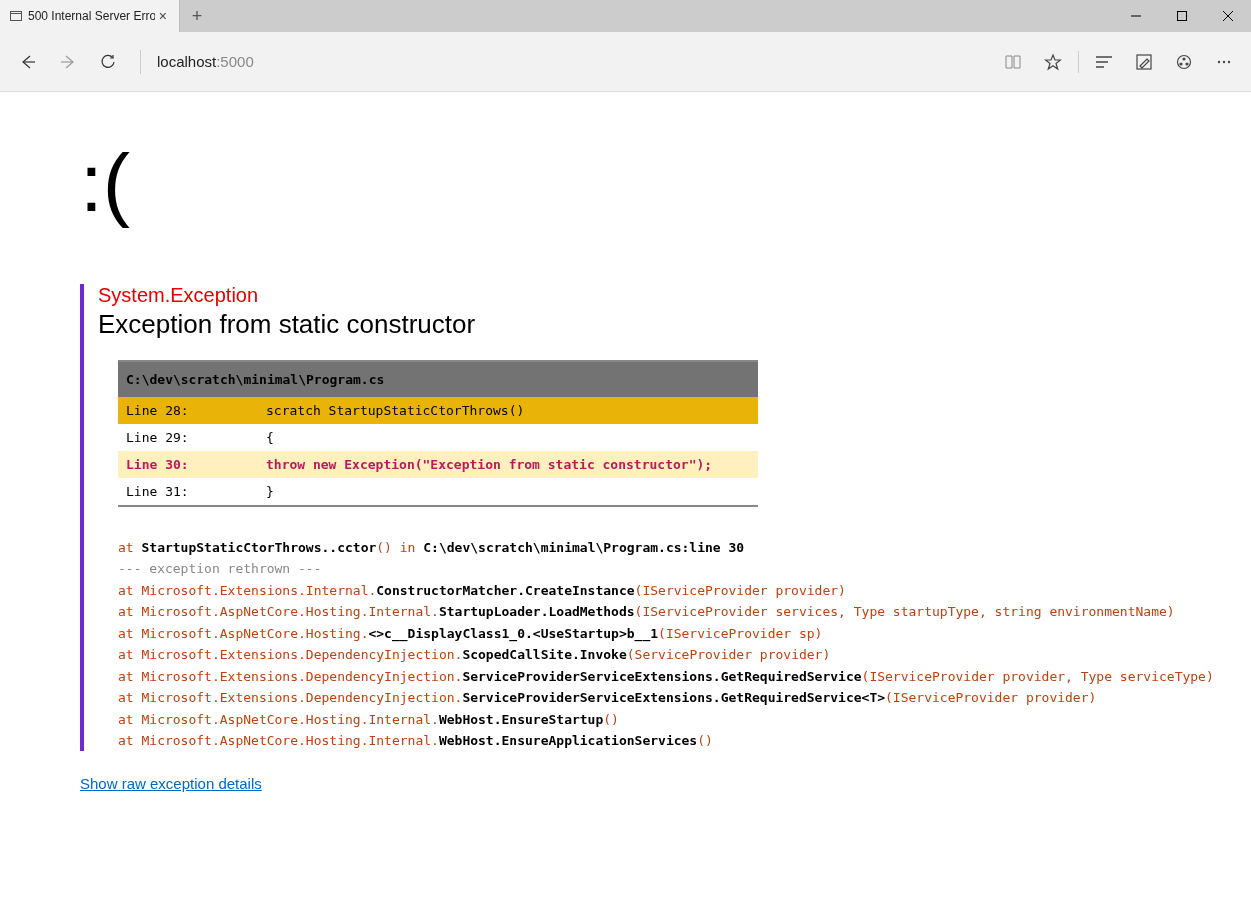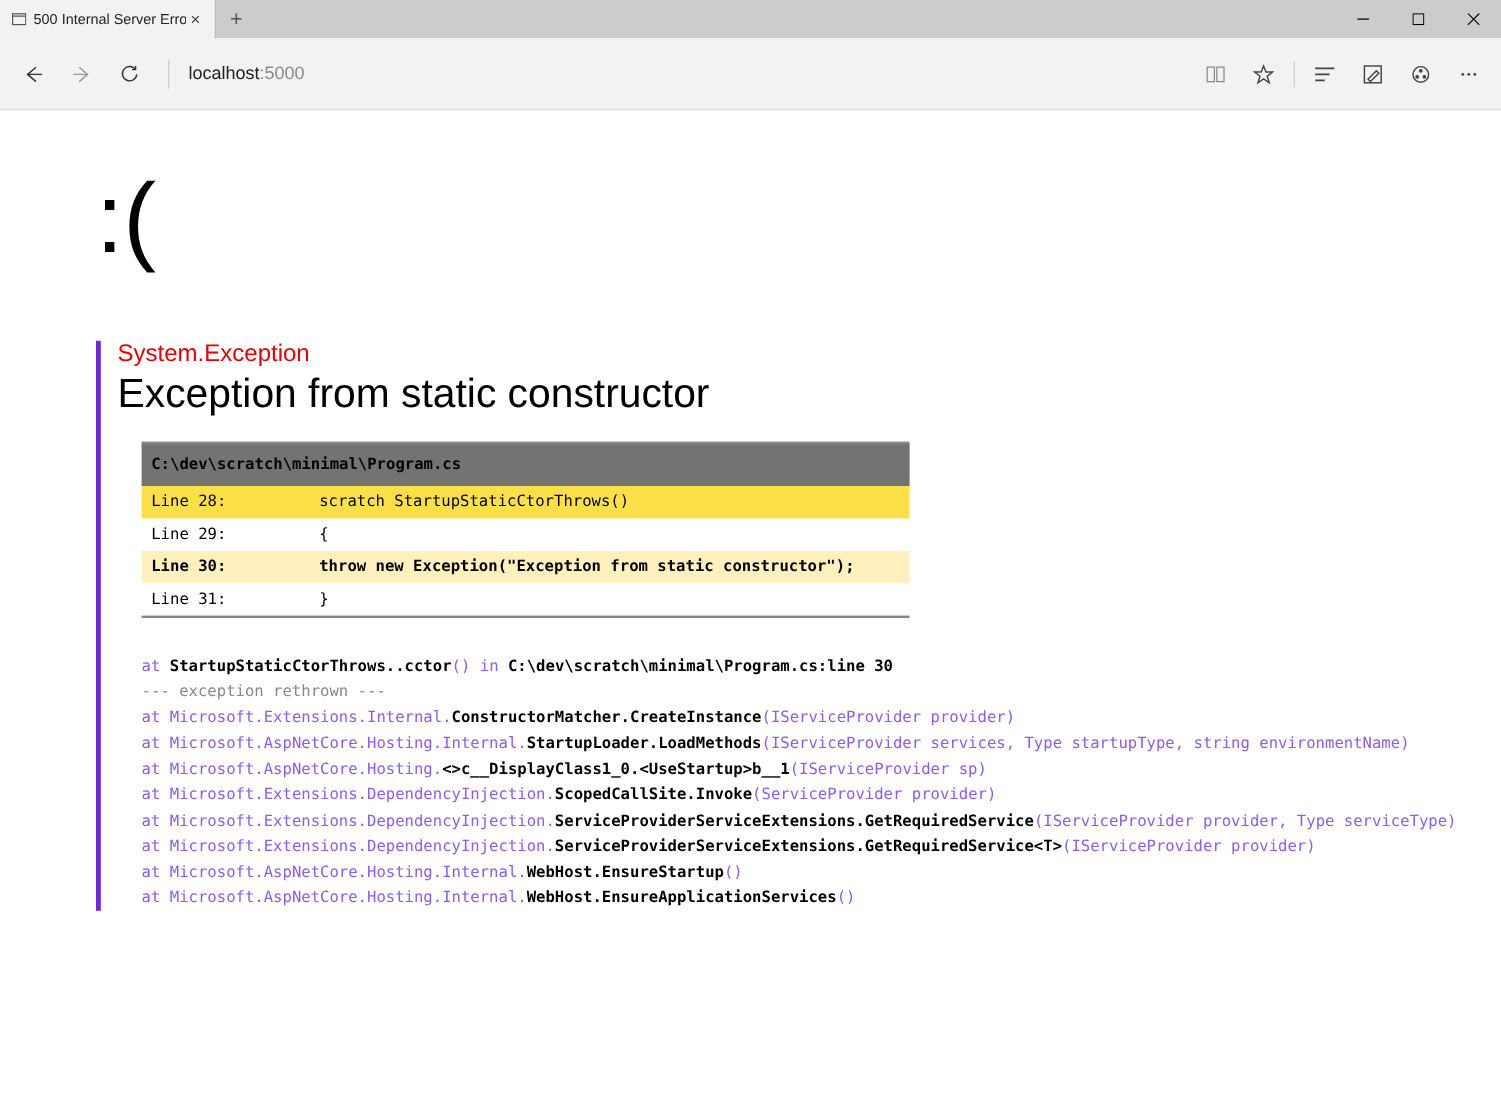--- a/index.html
+++ b/index.html
@@ -29,32 +29,32 @@
   
   
   .content { padding: 60px 0 0 80px; font-family: "Segoe UI Light", "Segoe UI", sans-serif; }
   .header-row { display: flex; align-items: flex-start; gap: 30px; margin-bottom: 50px; }
   .sad-face { font-family: "Segoe UI", sans-serif; font-size: 82px; line-height: 1; color: #000; font-weight: 400; transform: translateY(-10px); }
   .titles h1 { font-family: "Segoe UI Light", "Segoe UI", sans-serif; font-size: 38px; font-weight: 300; color: #000; margin-bottom: 2px; }
   .titles h2 { font-family: "Segoe UI Light", "Segoe UI", sans-serif; font-size: 28px; font-weight: 300; color: #555; }
   
   .error-block { border-left: 4px solid #6d28d9; padding-left: 14px; margin-bottom: 20px; }
   .ex-type { font-family: "Segoe UI", sans-serif; font-size: 20px; color: #e60000; margin-bottom: 2px; font-weight: 400; }
-  .ex-msg { font-family: "Segoe UI Light", "Segoe UI", sans-serif; font-size: 34px; color: #000; font-weight: 300; margin-bottom: 20px; }
+  .ex-msg { font-family: "Segoe UI Light", "Segoe UI", sans-serif; font-size: 26px; color: #000; font-weight: 300; margin-bottom: 20px; }
   
   .code-table { margin-left: 20px; width: 640px; border-top: 2px solid #888; border-bottom: 2px solid #888; font-family: Consolas, monospace; font-size: 13px; }
   .code-file { padding: 10px 8px; font-weight: bold; background: #737373; }
   .code-row { padding: 6px 8px; display: flex; }
-  .code-row.alt { background: #fde047; }
-  .code-row.hl { background: #fff0bd; color: #000000; font-weight: bold; }
+  .code-row.alt { background: #eab308; }
+  .code-row.hl { background: #fff0bd; color: #be185d; font-weight: bold; }
   .line-no { width: 140px; }
   
   .stack { margin: 30px 0 0 20px; font-family: Consolas, monospace; font-size: 13px; line-height: 1.65; color: #888; }
   .stack .fr { white-space: nowrap; }
-  .stack .at { color: #8b5cf6; }
+  .stack .at { color: #c2410c; }
   .stack .method { color: #000; font-weight: bold; }
   .stack .loc { color: #000; font-weight: bold; }
   .stack .rethrow { color: #888; }
   
   .raw-link { margin: 24px 0 0 0; font-size: 15px; }
   .raw-link a { color: #0068c6; text-decoration: underline; }
   
   .footer { margin-top: 24px; font-size: 13px; color: #555; }
   .footer .sep { color: #aaa; margin: 0 10px; }
   .footer .help { color: #0068c6; }
@@ -198,15 +198,18 @@
         <div class="fr"><span class="at">at </span><span class="at">Microsoft.AspNetCore.Hosting.Internal.</span><span class="method">StartupLoader.LoadMethods</span><span class="at">(IServiceProvider services, Type startupType, string environmentName)</span></div>
         <div class="fr"><span class="at">at </span><span class="at">Microsoft.AspNetCore.Hosting.</span><span class="method">&lt;&gt;c__DisplayClass1_0.&lt;UseStartup&gt;b__1</span><span class="at">(IServiceProvider sp)</span></div>
         <div class="fr"><span class="at">at </span><span class="at">Microsoft.Extensions.DependencyInjection.</span><span class="method">ScopedCallSite.Invoke</span><span class="at">(ServiceProvider provider)</span></div>
         <div class="fr"><span class="at">at </span><span class="at">Microsoft.Extensions.DependencyInjection.</span><span class="method">ServiceProviderServiceExtensions.GetRequiredService</span><span class="at">(IServiceProvider provider, Type serviceType)</span></div>
         <div class="fr"><span class="at">at </span><span class="at">Microsoft.Extensions.DependencyInjection.</span><span class="method">ServiceProviderServiceExtensions.GetRequiredService&lt;T&gt;</span><span class="at">(IServiceProvider provider)</span></div>
         <div class="fr"><span class="at">at </span><span class="at">Microsoft.AspNetCore.Hosting.Internal.</span><span class="method">WebHost.EnsureStartup</span><span class="at">()</span></div>
         <div class="fr"><span class="at">at </span><span class="at">Microsoft.AspNetCore.Hosting.Internal.</span><span class="method">WebHost.EnsureApplicationServices</span><span class="at">()</span></div>
       </div>
   </div>
 
+  <div class="raw-link">
+    <a href="#">Show raw exception details</a>
+  </div>
 
 
 </div>
 
 </body></html>

